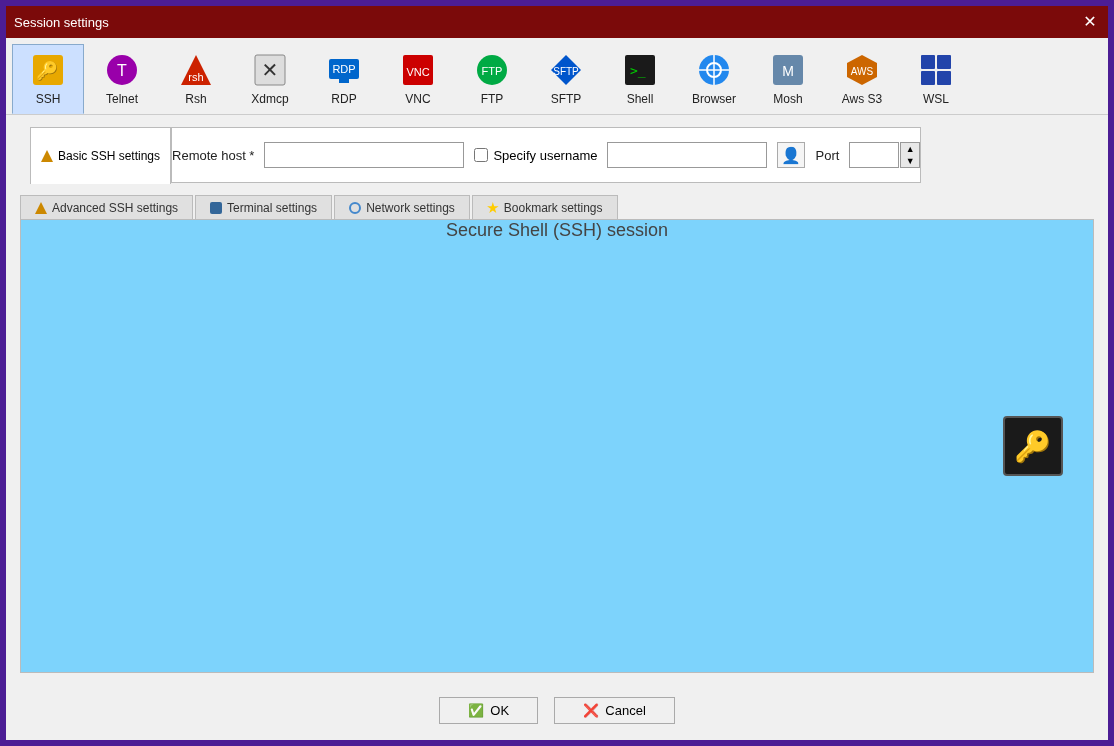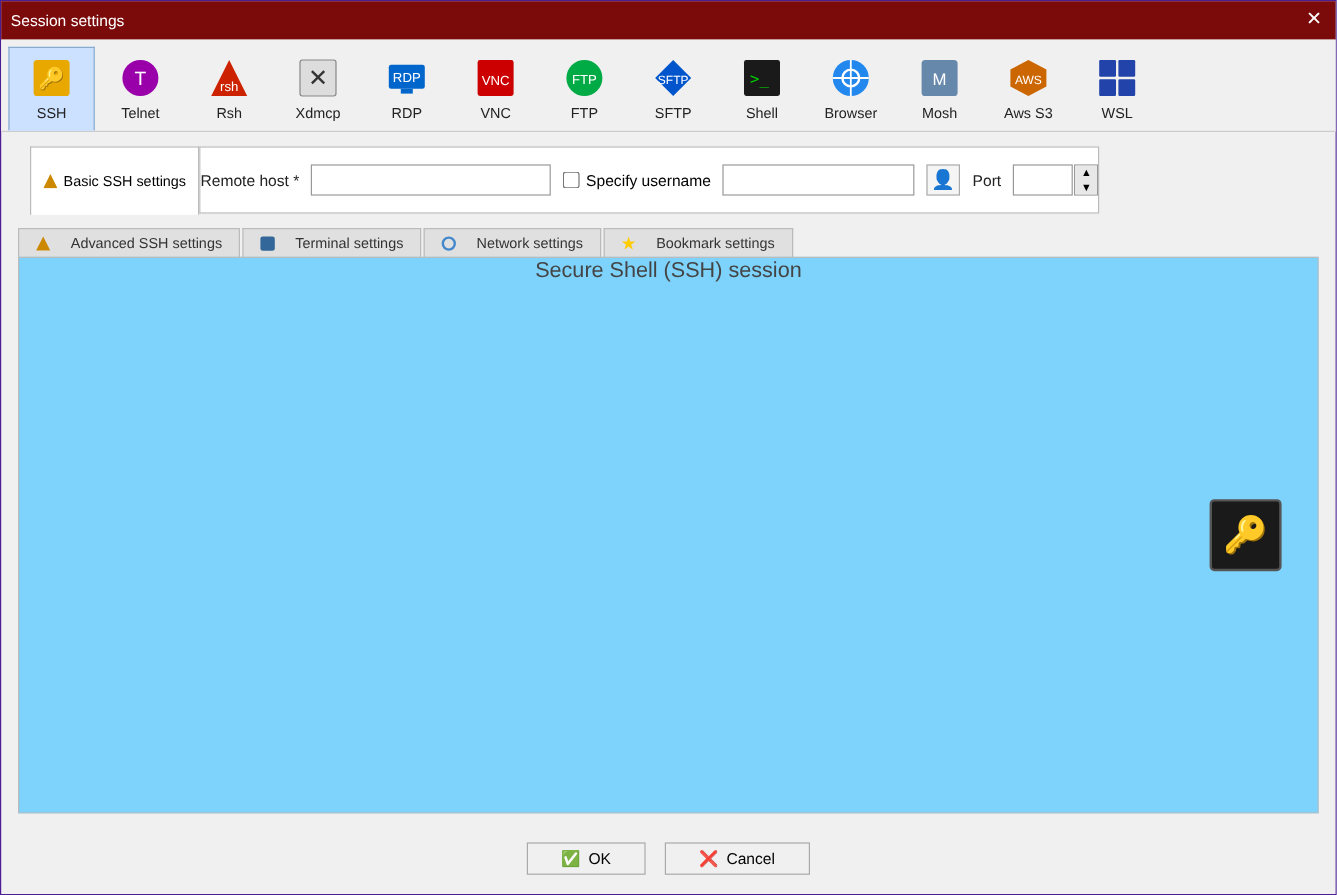--- a/index.html
+++ b/index.html
@@ -11,21 +11,21 @@
       justify-content: center;
       align-items: center;
       width: 1114px;
       height: 746px;
       overflow: hidden;
     }
     .dialog {
       width: 1114px;
       height: 746px;
       background: #f0f0f0;
-      border: 1px solid #4c1d95;
+      border: 6px solid #4c1d95;
       display: flex;
       flex-direction: column;
     }
     .title-bar {
       background: #7b0a0a;
       color: white;
       display: flex;
       align-items: center;
       justify-content: space-between;
       padding: 0 8px;
@@ -200,21 +200,21 @@
     }
     .tab-item {
       padding: 5px 14px;
       border: 1px solid #bbb;
       border-bottom: none;
       background: #e0e0e0;
       cursor: pointer;
       font-size: 12px;
       display: flex;
       align-items: center;
-      gap: 17px;
+      gap: 5px;
       color: #333;
       margin-right: 2px;
     }
     .tab-content {
       border: 1px solid #bbb;
       background: #7dd3fc;
       flex: 1;
       position: relative;
       display: flex;
       align-items: flex-start;

